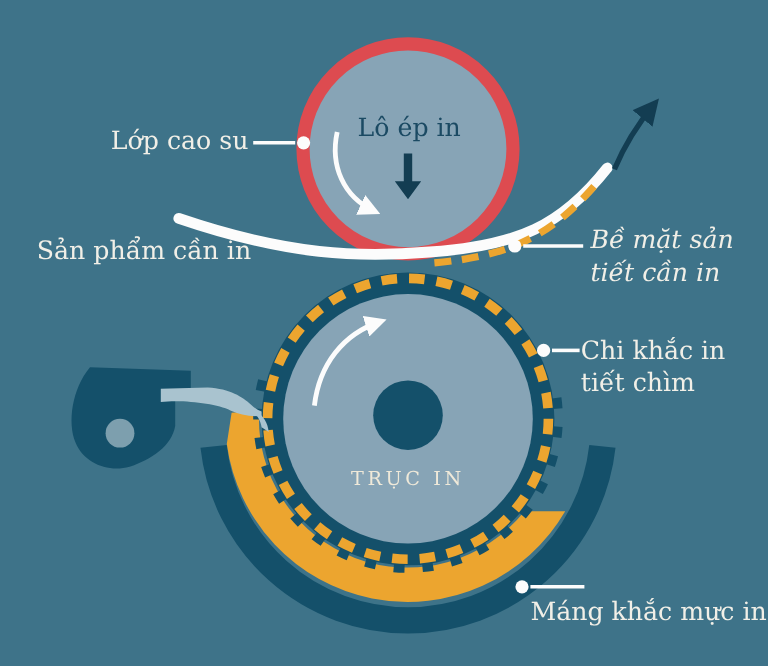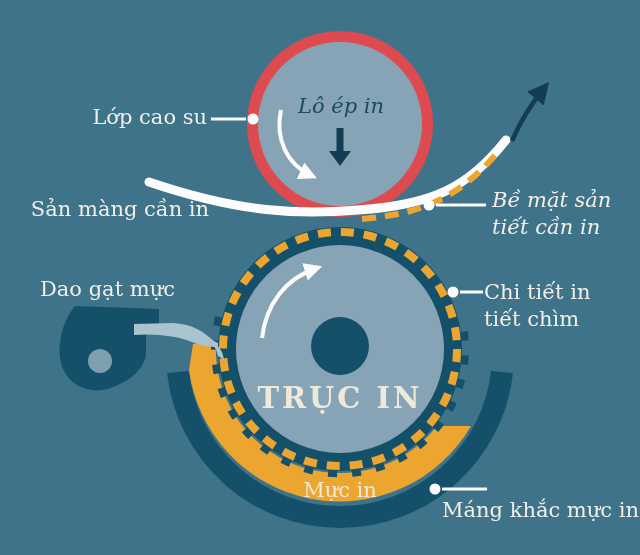--- a/index.html
+++ b/index.html
@@ -5,23 +5,23 @@
   html,body{margin:0;padding:0;background:#222;}
   .stage{
     position:relative;width:640px;height:555px;overflow:hidden;
     background:var(--bg);
     font-family:"DejaVu Serif","Liberation Serif",serif;
   }
   .stage svg{position:absolute;left:0;top:0;}
   .lbl{position:absolute;color:var(--label);white-space:nowrap;font-size:21px;line-height:27px;}
   .lbl.center{text-align:center;}
   .lbl.right{text-align:right;}
-  .lbl.navy{color:var(--navy-text);font-style:italic;}
+  .lbl.navy{color:var(--navy-text);}
   .lbl.ivory{color:var(--ivory);}
-  .lbl.caps{font-size:29px;letter-spacing:3px;font-weight:bold;}
+  .lbl.caps{font-size:16px;letter-spacing:3px;}
   
   .sh-dark{fill:var(--dark);}
   .sh-navy{fill:var(--navy);}
   .sh-orange{fill:var(--orange);}
   .sh-roller{fill:var(--roller-fill);}
   .sh-blade{fill:var(--blade);}
   .sh-hole{fill:var(--hole);}
   .sh-white{fill:var(--white);}
   .ring-red{fill:var(--roller-fill);stroke:var(--red);stroke-width:11;}
   .ln-white{stroke:var(--white);fill:none;}
@@ -81,34 +81,32 @@
 
     <circle cx="435" cy="489" r="5.5" class="sh-white"></circle>
     <line x1="442" y1="489" x2="487" y2="489" class="ln-white" stroke-width="3"></line>
   </svg>
 
   <div class="lbl navy center" style="left:280px;top:93px;width:122px;">Lô ép in</div>
 
   <div class="lbl right" style="left:55px;top:104px;width:152px;">Lớp cao su</div>
 
   <div class="lbl center" style="left:6px;top:196px;width:228px;">
-    <div>Sản màng cần in</div>
+    <div>Sản phẩm cần in</div>
   </div>
 
-  <div class="lbl" style="left:40px;top:276px;">Dao gạt mực</div>
 
   <div class="lbl" style="left:492px;top:187px;font-style:italic;">
     <div>Bề mặt sản</div>
     <div>tiết cần in</div>
   </div>
 
   <div class="lbl" style="left:484px;top:279px;">
-    <div>Chi tiết in</div>
+    <div>Chi khắc in</div>
     <div>tiết chìm</div>
   </div>
 
   <div class="lbl ivory caps center" style="left:255px;top:385px;width:170px;">TRỤC IN</div>
 
-  <div class="lbl ivory center" style="left:288px;top:477px;width:104px;">Mực in</div>
 
   <div class="lbl" style="left:442px;top:497px;">Máng khắc mực in</div>
 
 </div>
 
 </body></html>

